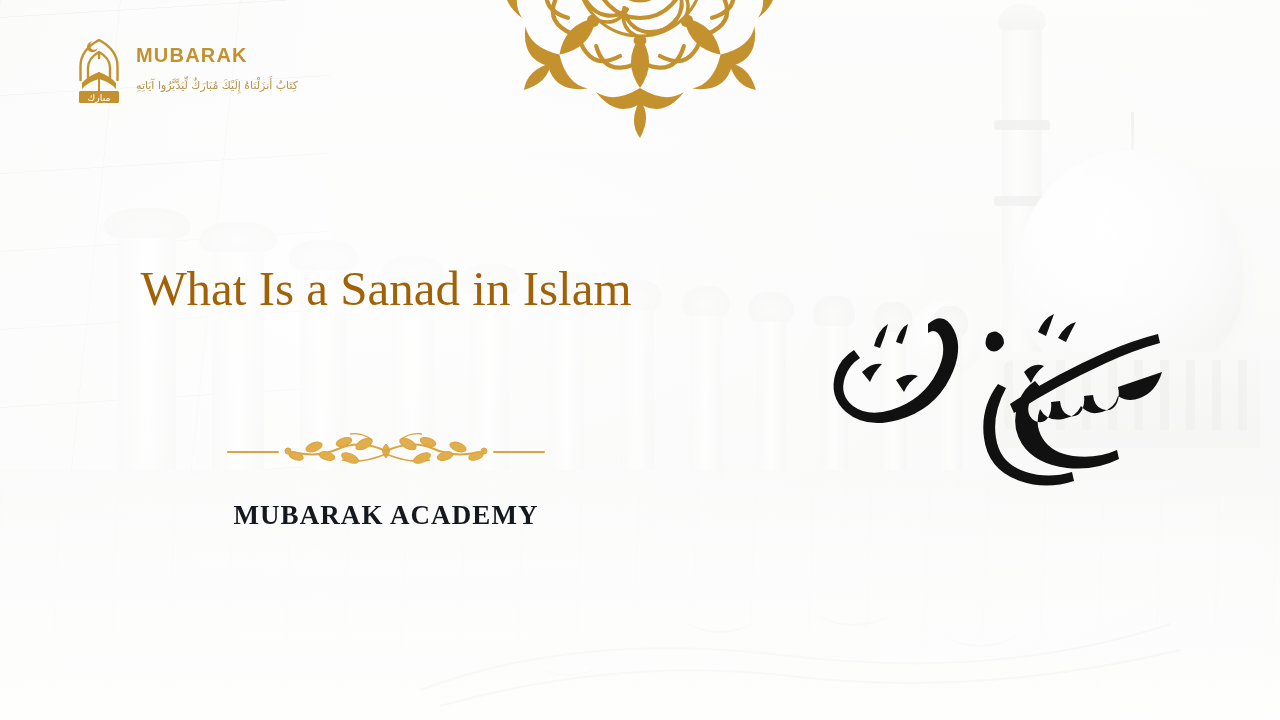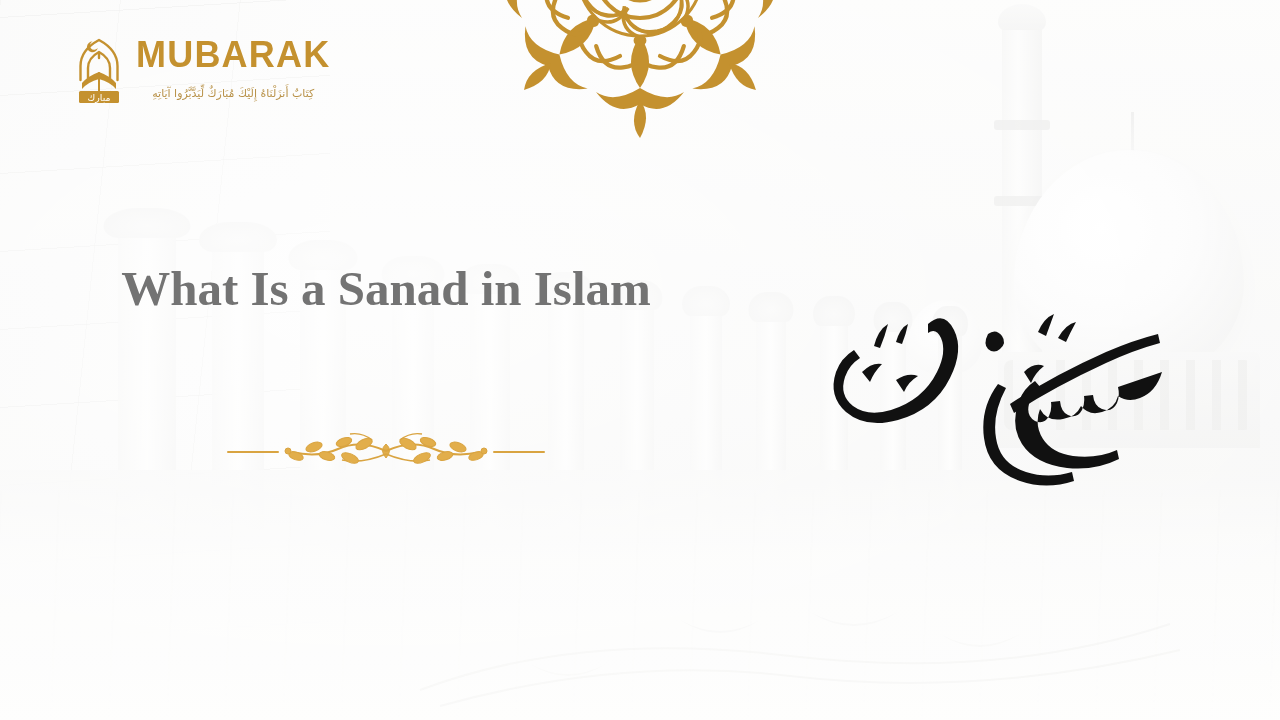--- a/index.html
+++ b/index.html
@@ -180,21 +180,21 @@
     left: 70px; top: 32px;
     display: flex;
     align-items: center;
     gap: 8px;
   }
   .logo-mark { width: 58px; height: 72px; display:block; }
   .logo-textcol { display: flex; flex-direction: column; line-height: 1; }
   .logo-word {
     font-family: "Liberation Sans", sans-serif;
     font-weight: 700;
-    font-size: 36px;
+    font-size: 20px;
     letter-spacing: 1.2px;
     color: #C4912F;
   }
   .logo-arabic {
     margin-top: 15px;
     font-family: "DejaVu Sans", sans-serif;
     font-size: 11px;
     color: #B58C3E;
     direction: rtl;
     white-space: nowrap;
@@ -203,23 +203,23 @@
   }
 
   
   .headline {
     position: absolute;
     left: 100px; top: 258px;
     width: 572px;
     text-align: center;
     font-family: "Liberation Serif", "DejaVu Serif", serif;
     font-size: 49px;
-    font-weight: 700;
+    font-weight: 400;
     line-height: 1.26;
-    color: #737373;
+    color: #a16207;
   }
 
   .divider {
     position: absolute;
     left: 100px; top: 430px;
     width: 572px;
     height: 44px;
     display: flex;
     align-items: center;
     justify-content: center;
@@ -447,20 +447,21 @@
           <ellipse cx="232" cy="15" rx="8.5" ry="4.2" transform="rotate(20 232 15)"></ellipse>
           <ellipse cx="250" cy="24" rx="7.5" ry="3.8" transform="rotate(-18 250 24)"></ellipse>
           <circle cx="258" cy="19" r="3"></circle>
         </g>
         <path d="M146 8 q-10 -8 -22 -6" fill="none" stroke-width="1.4"></path>
         <path d="M174 8 q10 -8 22 -6" fill="none" stroke-width="1.4"></path>
       </g>
     </svg>
   </div>
 
+  <div class="subtitle">MUBARAK ACADEMY</div>
 
   <div class="calligraphy">
     <svg viewBox="0 0 360 230">
       <g fill="#111111">
 
         <path d="M352 96 q-6 20 -22 26 q-12 5 -22 -2 q-3 12 -16 16 q-13 4 -21 -6 q-5 11 -18 13 q-16 3 -23 -10
                  q-6 16 3 30 q9 14 30 17 q24 3 44 -6 l2 9 q-24 12 -52 9 q-32 -4 -45 -24 q-12 -19 -3 -43
                  q5 -13 16 -20 l6 7 q-9 6 -12 16 q-3 12 6 17 q9 4 14 -5 q3 -6 2 -14 l9 -1 q1 11 8 14
                  q9 4 14 -5 q3 -6 2 -14 l9 -1 q1 11 9 14 q10 4 15 -6 q3 -7 1 -16z"></path>
 

